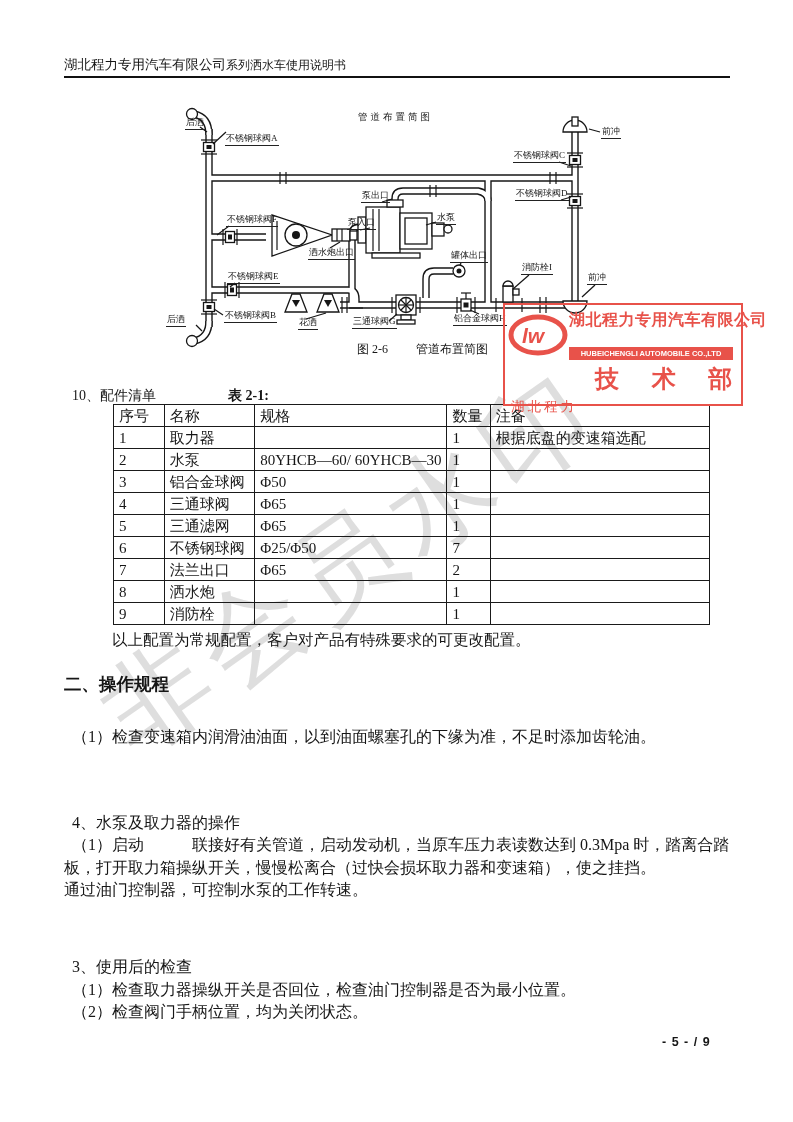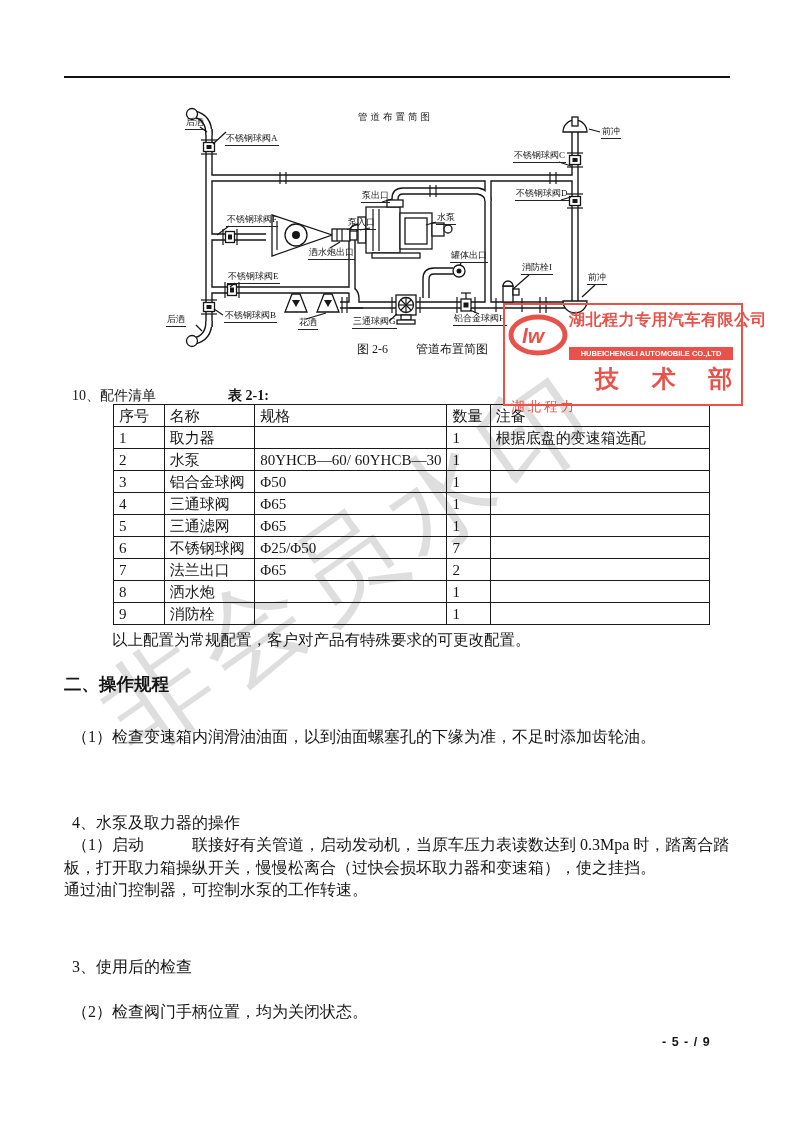--- a/index.html
+++ b/index.html
@@ -55,20 +55,23 @@
   .footer{left:662px;top:1035px;font-size:12.5px;font-weight:bold;letter-spacing:1px;z-index:1;
           font-family:"Liberation Sans","DejaVu Sans",sans-serif;}
 </style>
 </head>
 <body>
 
 <div class="page">
 
   <div class="abs wm">非会员水印</div>
 
+  <div class="abs hdr">
+    <span class="co">湖北程力专用汽车有限公司</span><span class="doc">系列洒水车使用说明书</span>
+  </div>
   <div class="abs hdr-rule"></div>
 
   <div class="abs diagram">
     <svg width="615" height="270" viewBox="0 0 615 270">
       <g>
         <path class="po" d="M79 34 L79 232"></path>
           <path class="po" d="M79 83 L445 83"></path>
         <path class="po" d="M445 36 L445 207"></path>
           <path class="po" d="M79 142 L136 142"></path>
         <path class="po" d="M79 195 L218 195 Q226 195 226 204 L226 212"></path>
@@ -351,16 +354,17 @@
 
   <div class="abs op-head">二、操作规程</div>
 
   <div class="tline" style="top:726px">（1）检查变速箱内润滑油油面，以到油面螺塞孔的下缘为准，不足时添加齿轮油。</div>
 
   <div class="tline" style="top:812px">4、水泵及取力器的操作</div>
   <div class="tline" style="top:834px">（1）启动　　　联接好有关管道，启动发动机，当原车压力表读数达到 0.3Mpa 时，踏离合踏板，打开取力箱操纵开关，慢慢松离合（过快会损坏取力器和变速箱），使之挂挡。</div>
   <div class="tline noindent" style="top:879px">通过油门控制器，可控制水泵的工作转速。</div>
 
   <div class="tline" style="top:956px">3、使用后的检查</div>
+  <div class="tline" style="top:979px">（1）检查取力器操纵开关是否回位，检查油门控制器是否为最小位置。</div>
   <div class="tline" style="top:1001px">（2）检查阀门手柄位置，均为关闭状态。</div>
 
   <div class="abs footer">- 5 - / 9</div>
 </div>
 
 </body></html>

